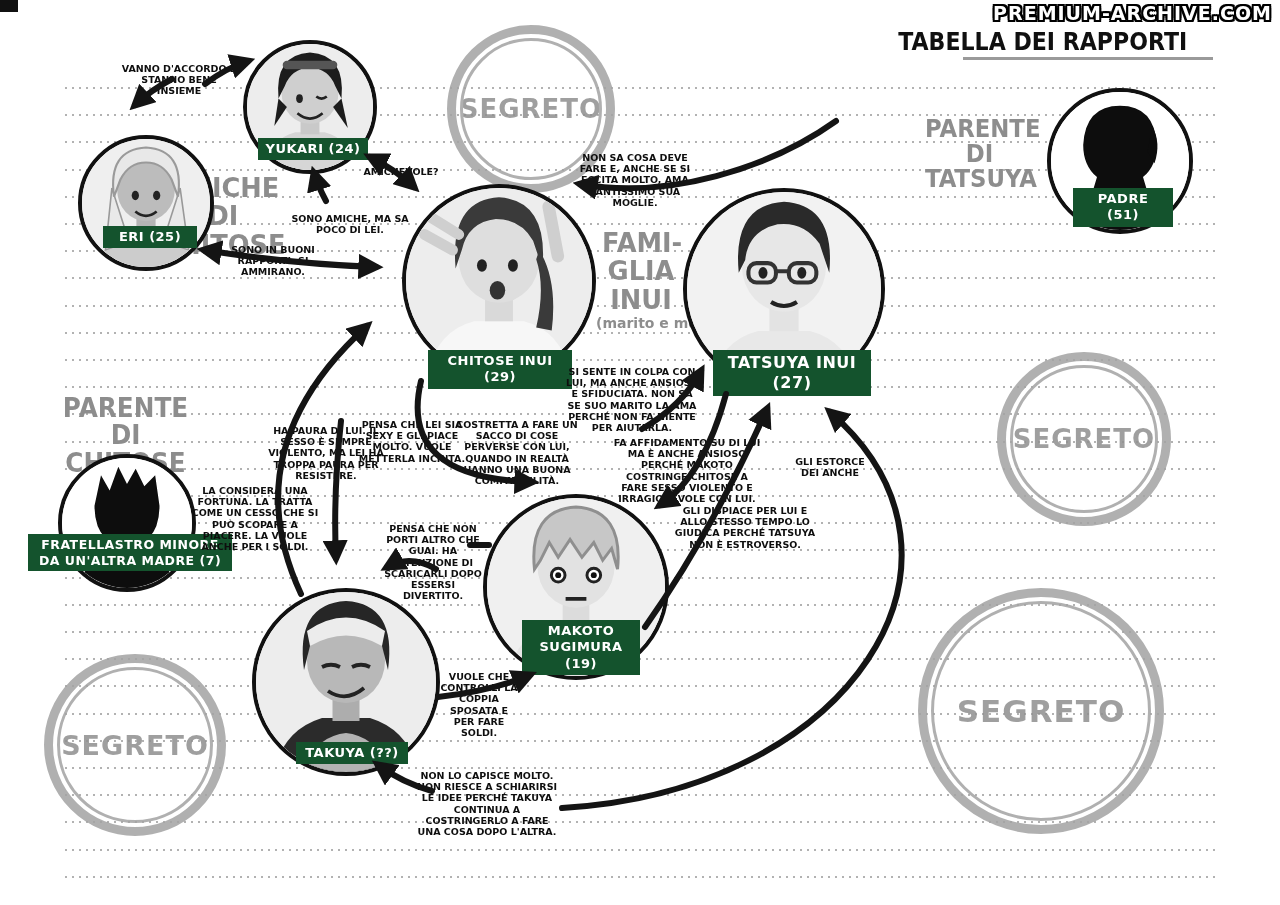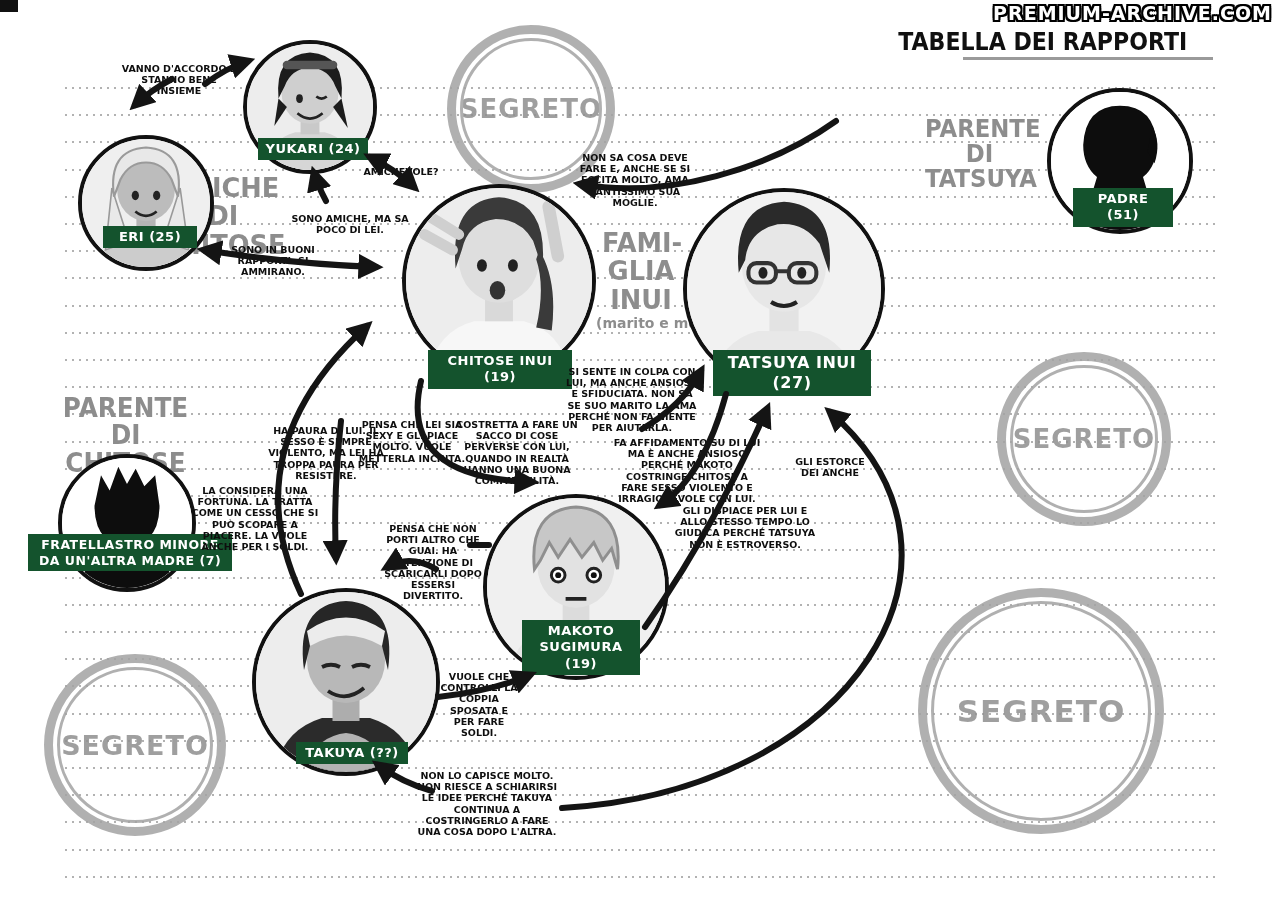--- a/index.html
+++ b/index.html
@@ -141,21 +141,21 @@
       <ellipse cx="60" cy="46" rx="26" ry="28" fill="#dedede"></ellipse>
       <path d="M32,52 Q28,8 60,6 Q92,8 88,52 L82,34 Q74,20 58,20 Q40,22 36,40 Z" fill="#3a3a3a"></path>
       <path d="M86,40 Q98,60 94,92 L84,90 Q90,64 84,46 Z" fill="#3a3a3a"></path>
       <ellipse cx="49" cy="50" rx="3.2" ry="4" fill="#222"></ellipse>
       <ellipse cx="69" cy="50" rx="3.2" ry="4" fill="#222"></ellipse>
       <ellipse cx="59" cy="66" rx="5" ry="6" fill="#333"></ellipse>
       <path d="M8,14 L34,30 M12,30 L30,40" stroke="#cfcfcf" stroke-width="7" stroke-linecap="round"></path>
       <path d="M92,12 L98,44" stroke="#cfcfcf" stroke-width="8" stroke-linecap="round"></path>
     </svg>
   </div>
-  <div class="name-tag" style="left:428px;top:350px;width:130px;font-size:13px;">CHITOSE INUI (19)</div>
+  <div class="name-tag" style="left:428px;top:350px;width:130px;font-size:13px;">CHITOSE INUI (29)</div>
 
   <div class="char-circle" style="left:683px;top:188px;width:194px;height:194px;">
     <svg viewBox="0 0 120 120">
       <rect width="120" height="120" fill="#f2f2f2"></rect>
       <path d="M14,120 Q20,92 44,86 L76,86 Q100,92 106,120 Z" fill="#e8e8e8"></path>
       <rect x="51" y="62" width="18" height="24" fill="#e3e3e3"></rect>
       <ellipse cx="60" cy="46" rx="26" ry="28" fill="#e7e7e7"></ellipse>
       <path d="M32,50 Q28,8 60,6 Q92,8 88,50 L82,32 Q72,18 56,20 Q38,24 36,42 Z" fill="#2a2a2a"></path>
       <rect x="38" y="44" width="17" height="12" rx="5" fill="none" stroke="#333" stroke-width="2.5"></rect>
       <rect x="63" y="44" width="17" height="12" rx="5" fill="none" stroke="#333" stroke-width="2.5"></rect>

